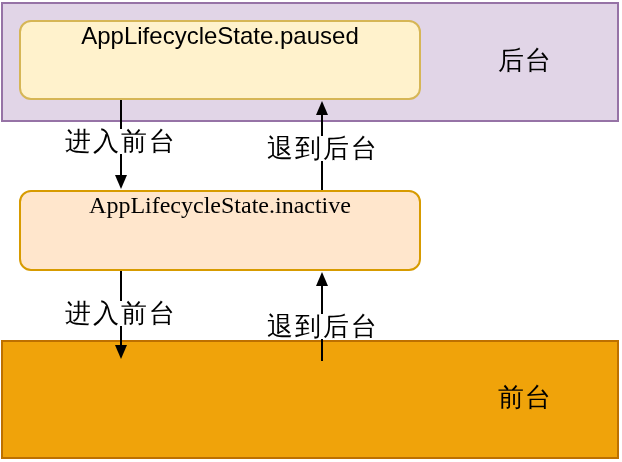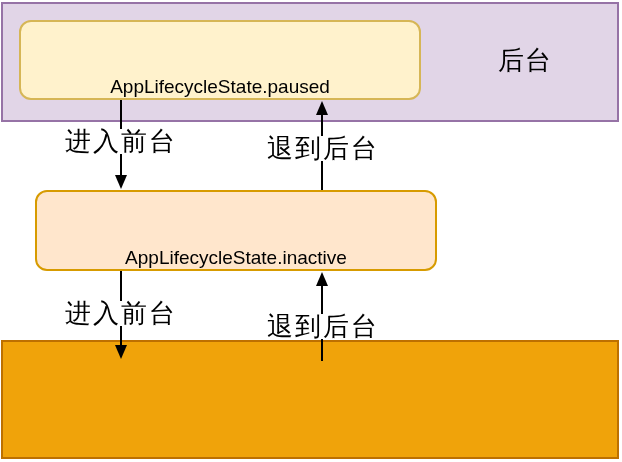--- a/index.html
+++ b/index.html
@@ -47,34 +47,35 @@
   }
   .band-label-background { top: 47px; }
   .band-label-foreground { top: 384px; }
 
   
   .node {
     position: absolute;
     border: 2px solid;
     border-radius: 12px;
     display: flex;
-    align-items: flex-end;
+    align-items: flex-start;
     justify-content: center;
-    font-size: 19px;
+    font-size: 24px;
     box-sizing: content-box;
   }
   .node-paused {
     left: 19px; top: 20px; width: 398px; height: 76px;
     background: var(--paused-fill, #fff2cc);
     border-color: var(--paused-stroke, #d6b656);
   }
   .node-inactive {
-    left: 35px; top: 190px; width: 398px; height: 77px;
+    left: 19px; top: 190px; width: 398px; height: 77px;
     background: var(--inactive-fill, #ffe6cc);
     border-color: var(--inactive-stroke, #d79b00);
+    font-family: Liberation Serif, serif;
   }
   .node-resumed {
     left: 20px; top: 361px; width: 397px; height: 75px;
     background: var(--resumed-fill, #f8cecc);
     border-color: var(--resumed-stroke, #b85450);
   }
 
   
   svg.arrows {
     position: absolute;
@@ -131,19 +132,20 @@
   </svg>
 
   <div class="node node-paused">
     <span>AppLifecycleState.paused</span>
   </div>
   <div class="node node-inactive">
     <span>AppLifecycleState.inactive</span>
   </div>
 
   <div class="band-label band-label-background">后台</div>
+  <div class="band-label band-label-foreground">前台</div>
 
   <div class="edge-label edge-label-1">进入前台</div>
   <div class="edge-label edge-label-2">退到后台</div>
   <div class="edge-label edge-label-3">进入前台</div>
   <div class="edge-label edge-label-4">退到后台</div>
 
 </div>
 
 </body></html>

